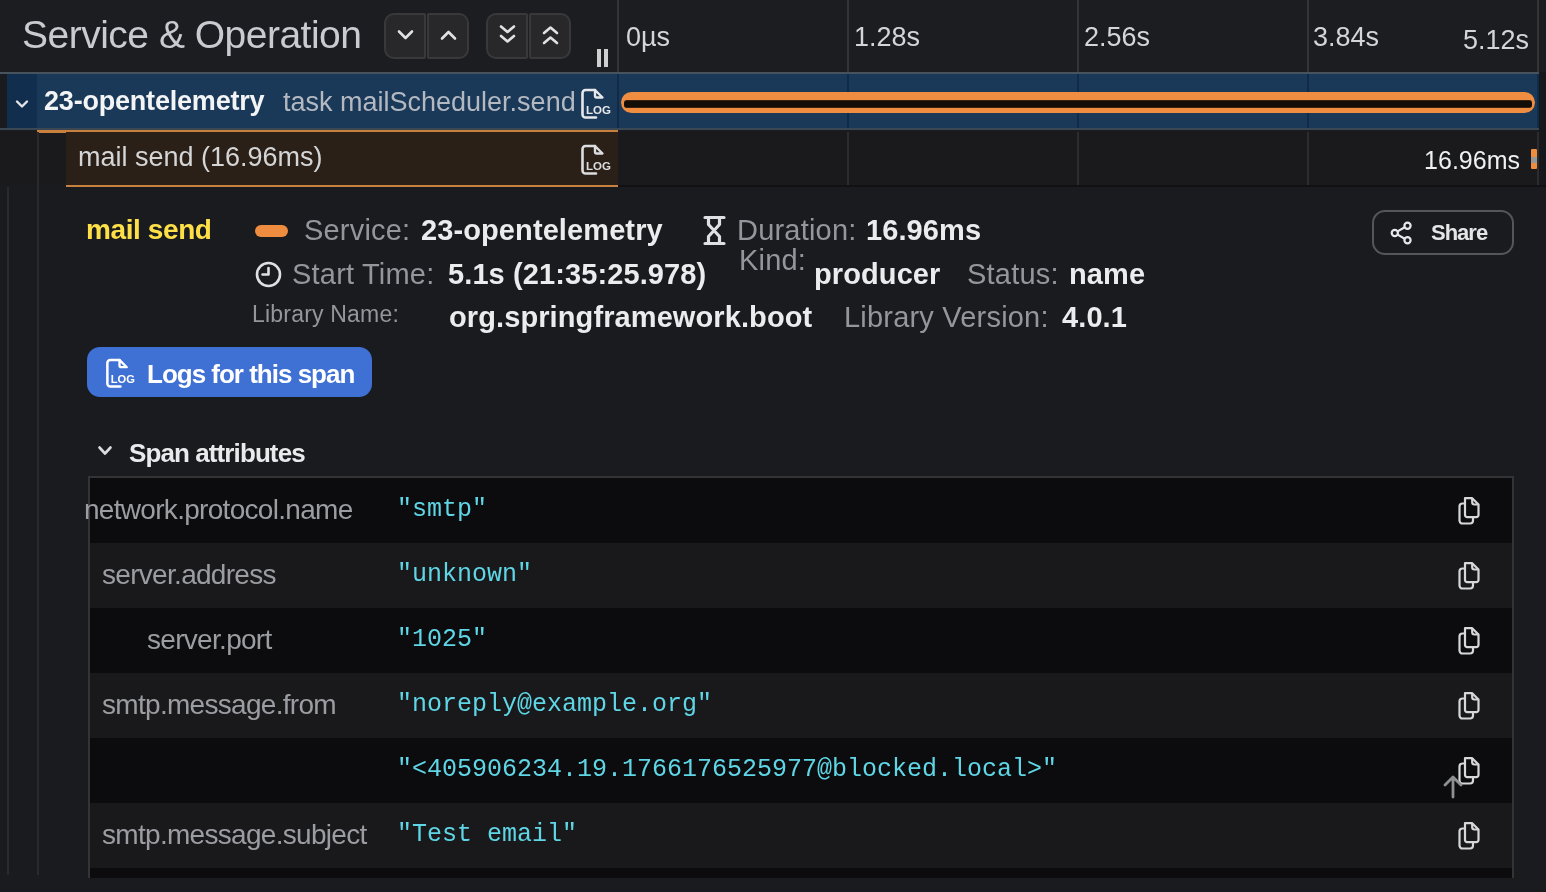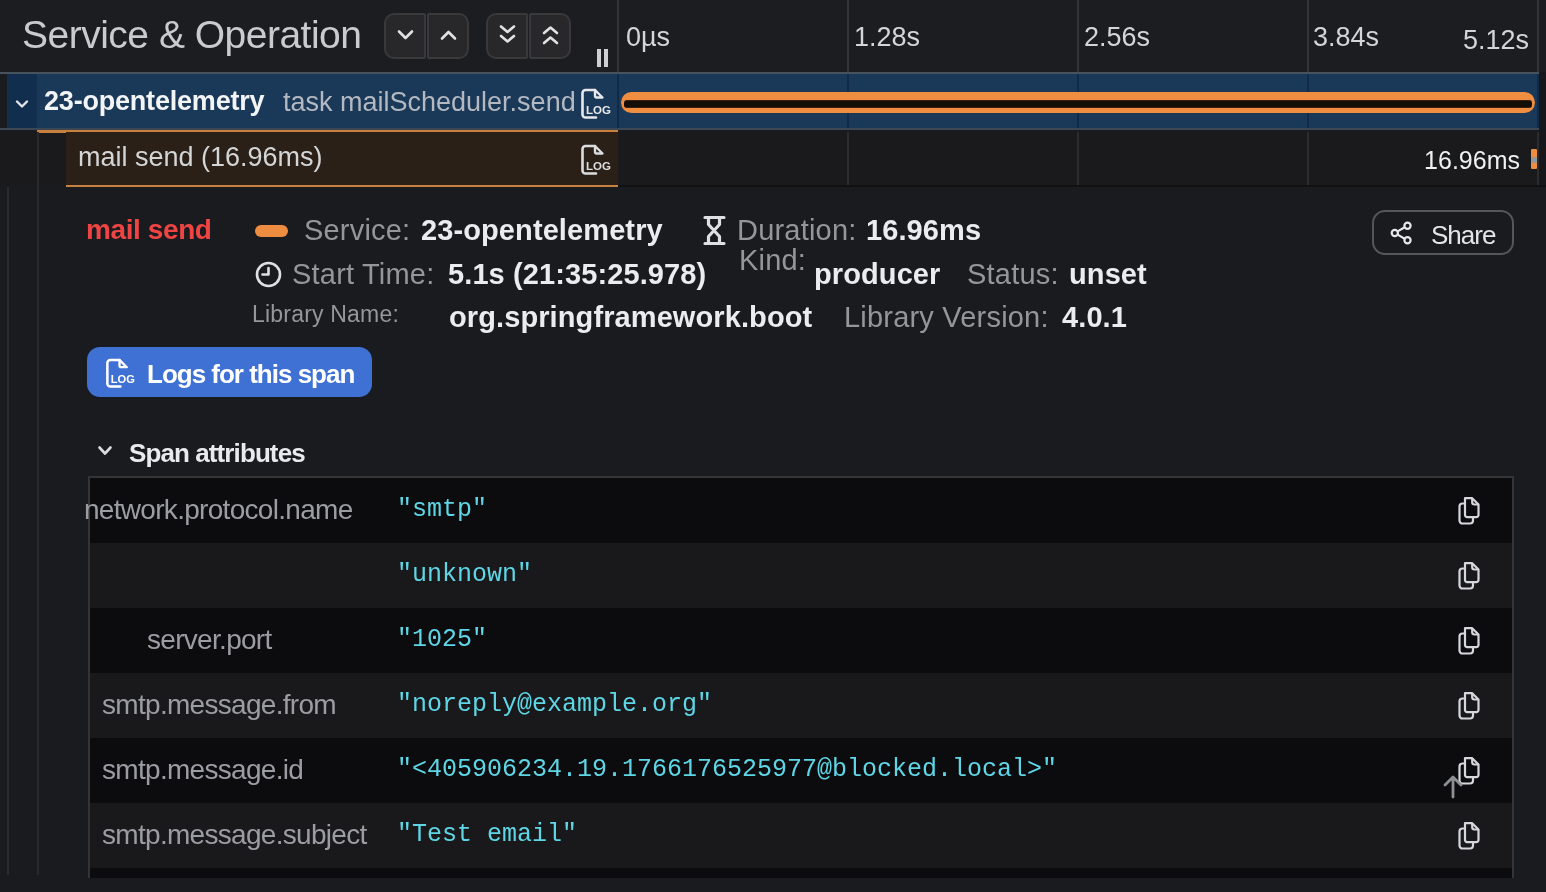--- a/index.html
+++ b/index.html
@@ -95,55 +95,55 @@
   <div class="abs" style="left:1240px;top:146px;width:280px;text-align:right;font-size:25px;color:#eef0f2;">16.96ms</div>
   <div class="abs" style="left:1531px;top:149px;width:6px;height:20px;background:#ee8c3f;border-radius:1px;"></div>
   <div class="abs" style="left:1531px;top:157px;width:6px;height:6px;background:#969696;"></div>
   <div class="abs" style="left:1539px;top:132px;width:7px;height:53px;background:#17181b;"></div>
 
   <div class="abs" style="left:618px;top:185px;width:928px;height:2px;background:#111113;"></div>
 
   <div class="abs" style="left:7px;top:187px;width:2px;height:688px;background:#2a2a2c;"></div>
   <div class="abs" style="left:37px;top:132px;width:2px;height:743px;background:#2a2a2c;"></div>
 
-  <div class="abs" style="left:86px;top:214px;font-size:28px;font-weight:700;color:#ef4444;letter-spacing:-0.4px;">mail send</div>
+  <div class="abs" style="left:86px;top:214px;font-size:28px;font-weight:700;color:#fde047;letter-spacing:-0.4px;">mail send</div>
   <div class="abs" style="left:255px;top:225px;width:33px;height:12px;background:#ee8c3f;border-radius:6px;"></div>
   <div class="abs gray" style="left:304px;top:214px;font-size:29px;letter-spacing:0.2px;">Service:</div>
   <div class="abs bold" style="left:421px;top:214px;font-size:29px;letter-spacing:0.1px;">23-opentelemetry</div>
 
   <svg class="abs" style="left:703px;top:215px;" width="23" height="31" viewBox="0 0 23 31">
     <path d="M2 2.5 H21 M2 28.5 H21 M5.5 4 V9.5 L16.5 21.5 V27 M16.5 4 V9.5 L5.5 21.5 V27" fill="none" stroke="#dfe0e3" stroke-width="3.2" stroke-linecap="round" stroke-linejoin="round"></path>
   </svg>
   <div class="abs gray" style="left:737px;top:214px;font-size:29px;letter-spacing:0.2px;">Duration:</div>
   <div class="abs bold" style="left:866px;top:214px;font-size:29px;letter-spacing:0.1px;">16.96ms</div>
 
   <svg class="abs" style="left:255px;top:261px;" width="27" height="27" viewBox="0 0 27 27">
     <circle cx="13.5" cy="13.5" r="11.5" fill="none" stroke="#dfe0e3" stroke-width="2.6"></circle>
     <path d="M13.5 7 V13.5 H7.5" fill="none" stroke="#dfe0e3" stroke-width="2.6" stroke-linecap="round" stroke-linejoin="round"></path>
   </svg>
   <div class="abs gray" style="left:292px;top:258px;font-size:29px;letter-spacing:0.2px;">Start Time:</div>
   <div class="abs bold" style="left:448px;top:258px;font-size:29px;letter-spacing:0.1px;">5.1s (21:35:25.978)</div>
   <div class="abs gray" style="left:739px;top:244px;font-size:29px;letter-spacing:0.2px;">Kind:</div>
   <div class="abs bold" style="left:814px;top:258px;font-size:29px;letter-spacing:0.1px;">producer</div>
   <div class="abs gray" style="left:967px;top:258px;font-size:29px;letter-spacing:0.2px;">Status:</div>
-  <div class="abs bold" style="left:1069px;top:258px;font-size:29px;letter-spacing:0.1px;">unset</div>
+  <div class="abs bold" style="left:1069px;top:258px;font-size:29px;letter-spacing:0.1px;">name</div>
 
   <div class="abs gray" style="left:252px;top:301px;font-size:23px;letter-spacing:0.2px;">Library Name:</div>
   <div class="abs gray" style="left:844px;top:301px;font-size:29px;letter-spacing:0.2px;">Library Version:</div>
   <div class="abs bold" style="left:449px;top:301px;font-size:29px;letter-spacing:0.1px;">org.springframework.boot</div>
   <div class="abs bold" style="left:1062px;top:301px;font-size:29px;letter-spacing:0.1px;">4.0.1</div>
 
   <div class="abs" style="left:1372px;top:210px;width:142px;height:45px;border:2px solid #55565a;border-radius:13px;"></div>
   <svg class="abs" style="left:1390px;top:221px;" width="23" height="24" viewBox="0 0 23 24">
     <circle cx="4.8" cy="12" r="3.1" fill="none" stroke="#e8e8ea" stroke-width="2.2"></circle>
     <circle cx="17.5" cy="4.8" r="3.1" fill="none" stroke="#e8e8ea" stroke-width="2.2"></circle>
     <circle cx="17.5" cy="19.2" r="3.1" fill="none" stroke="#e8e8ea" stroke-width="2.2"></circle>
     <path d="M7.6 10.4 L14.7 6.3 M7.6 13.6 L14.7 17.7" stroke="#e8e8ea" stroke-width="2.2"></path>
   </svg>
-  <div class="abs" style="left:1431px;top:220px;font-size:26px;font-weight:400;color:#e5e5e7;letter-spacing:-1px;">Share</div>
+  <div class="abs" style="left:1431px;top:220px;font-size:22px;font-weight:700;color:#e5e5e7;letter-spacing:-1px;">Share</div>
 
   <div class="abs" style="left:87px;top:347px;width:285px;height:50px;background:#3f70d4;border-radius:13px;"></div>
   <svg class="abs" style="left:102px;top:358px;" width="34" height="31" viewBox="0 0 35 32">
     <path d="M18 2 H8.5 a3 3 0 0 0 -3 3 V26.5 a3 3 0 0 0 3 3 H19" fill="none" stroke="#ffffff" stroke-width="2.6" stroke-linecap="round" stroke-linejoin="round"></path>
     <path d="M18 2 l7.5 7.5 h-5.8 a1.7 1.7 0 0 1 -1.7 -1.7 Z" fill="none" stroke="#ffffff" stroke-width="2.4" stroke-linejoin="round"></path>
     <text x="9" y="25.5" font-size="11.5" font-weight="700" fill="#ffffff" font-family="Liberation Sans">LOG</text>
   </svg>
   <div class="abs" style="left:147px;top:359px;font-size:26px;font-weight:700;color:#ffffff;letter-spacing:-1px;">Logs for this span</div>
 
   <svg class="abs" style="left:97px;top:444px;" width="16" height="14" viewBox="0 0 16 14">
@@ -156,26 +156,26 @@
     <div style="position:relative;width:100%;height:65px;background:#19191b;"></div>
     <div style="position:relative;width:100%;height:65px;background:#0c0c0e;"></div>
     <div style="position:relative;width:100%;height:65px;background:#19191b;"></div>
     <div style="position:relative;width:100%;height:65px;background:#0c0c0e;"></div>
     <div style="position:relative;width:100%;height:65px;background:#19191b;"></div>
     <div style="position:relative;width:100%;height:12px;background:#0c0c0e;"></div>
   </div>
 
   <div class="abs gray" style="left:84px;top:494px;font-size:28px;color:#9c9da2;letter-spacing:-0.7px;">network.protocol.name</div>
   <div class="abs" style="left:397px;top:495px;font-size:25px;font-family:'Liberation Mono',monospace;color:#5fd6e6;">"smtp"</div>
+  <div class="abs gray" style="left:102px;top:559px;font-size:28px;color:#9c9da2;letter-spacing:-0.7px;">server.address</div>
   <div class="abs" style="left:397px;top:560px;font-size:25px;font-family:'Liberation Mono',monospace;color:#5fd6e6;">"unknown"</div>
   <div class="abs gray" style="left:102px;top:624px;font-size:28px;color:#9c9da2;letter-spacing:-0.7px;margin-left:45px;">server.port</div>
   <div class="abs" style="left:397px;top:625px;font-size:25px;font-family:'Liberation Mono',monospace;color:#5fd6e6;">"1025"</div>
   <div class="abs gray" style="left:102px;top:689px;font-size:28px;color:#9c9da2;letter-spacing:-0.7px;">smtp.message.from</div>
   <div class="abs" style="left:397px;top:690px;font-size:25px;font-family:'Liberation Mono',monospace;color:#5fd6e6;">"noreply@example.org"</div>
-  <div class="abs gray" style="left:102px;top:754px;font-size:28px;color:#9c9da2;letter-spacing:-0.7px;">smtp.message.id</div>
   <div class="abs" style="left:397px;top:755px;font-size:25px;font-family:'Liberation Mono',monospace;color:#5fd6e6;">"&lt;405906234.19.1766176525977@blocked.local&gt;"</div>
   <div class="abs gray" style="left:102px;top:819px;font-size:28px;color:#9c9da2;letter-spacing:-0.7px;">smtp.message.subject</div>
   <div class="abs" style="left:397px;top:820px;font-size:25px;font-family:'Liberation Mono',monospace;color:#5fd6e6;">"Test email"</div>
 
   <svg class="abs" style="left:1456px;top:496px;" width="26" height="30" viewBox="0 0 26 30">
       <rect x="3.5" y="7.5" width="13.5" height="20" rx="3" fill="none" stroke="#d6d7db" stroke-width="2.2"></rect>
       <path d="M9 2.2 H16.2 L22.5 8.5 V19 a2.2 2.2 0 0 1 -2.2 2.2 H11.2 a2.2 2.2 0 0 1 -2.2 -2.2 Z" fill="#0c0c0e" stroke="#d6d7db" stroke-width="2.2" stroke-linejoin="round"></path>
       <path d="M16.2 2.2 V6.3 a2.2 2.2 0 0 0 2.2 2.2 H22.5" fill="none" stroke="#d6d7db" stroke-width="2.2" stroke-linejoin="round"></path>
     </svg>
   <svg class="abs" style="left:1456px;top:561px;" width="26" height="30" viewBox="0 0 26 30">

